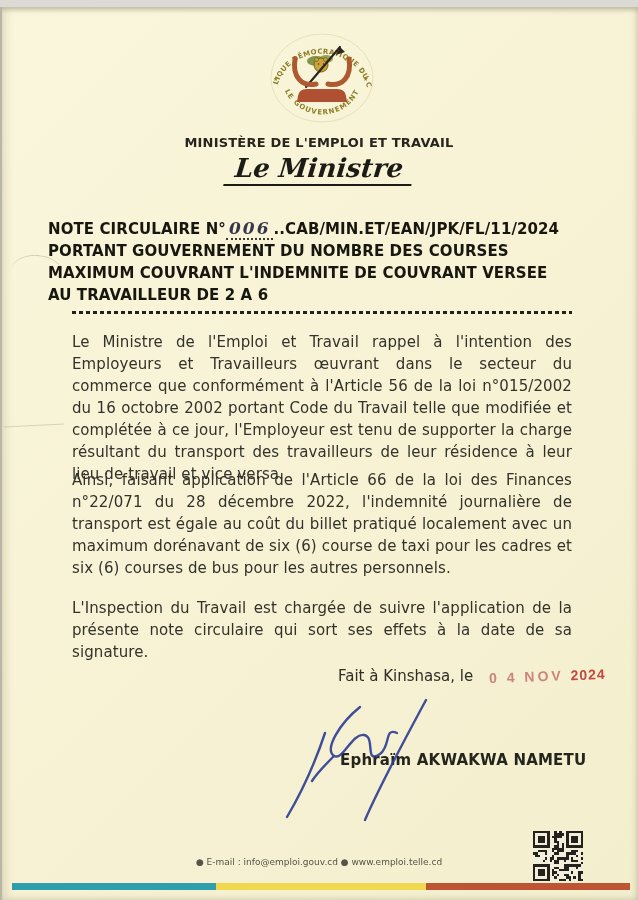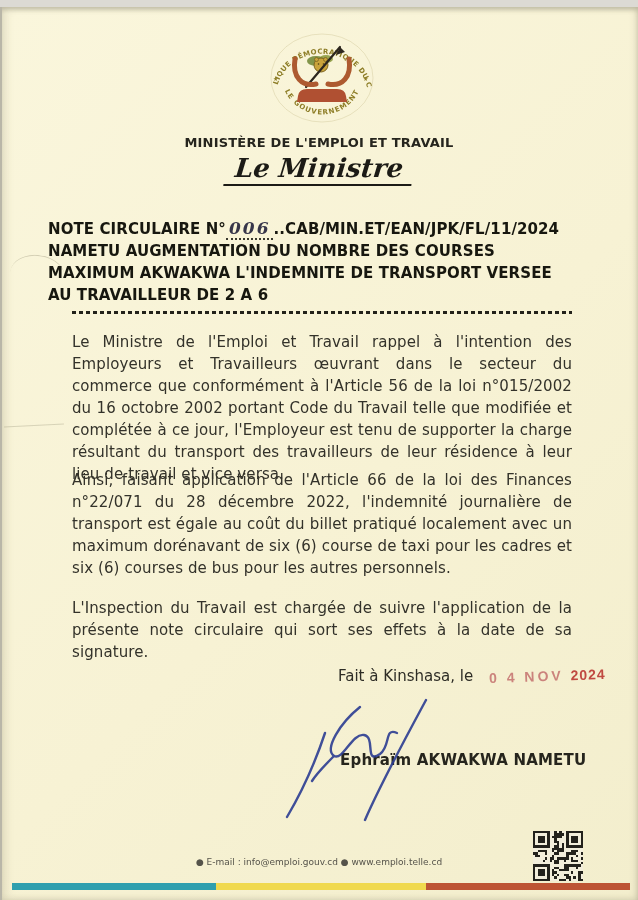--- a/index.html
+++ b/index.html
@@ -148,22 +148,22 @@
     </svg>
 
     <div class="ministry">MINISTÈRE DE L'EMPLOI ET TRAVAIL</div>
 
     <div class="minister-script">
       <span>Le Ministre</span>
     </div>
 
     <div class="title-block">
       <span>NOTE CIRCULAIRE N°</span><span class="hand-number">006</span><span>..CAB/MIN.ET/EAN/JPK/FL/11/2024</span><br>
-      <span>NAMETU AUGMENTATION DU NOMBRE DES COURSES</span><br>
-      <span>MAXIMUM AKWAKWA L'INDEMNITE DE TRANSPORT VERSEE</span><br>
+      <span>PORTANT GOUVERNEMENT DU NOMBRE DES COURSES</span><br>
+      <span>MAXIMUM COUVRANT L'INDEMNITE DE COUVRANT VERSEE</span><br>
       <span>AU TRAVAILLEUR DE 2 A 6</span>
     </div>
 
     <div class="dash-sep"></div>
 
     <p class="para" id="para1">Le Ministre de l'Emploi et Travail rappel à l'intention des Employeurs et Travailleurs œuvrant dans le secteur du commerce que conformément à l'Article 56 de la loi n°015/2002 du 16 octobre 2002 portant Code du Travail telle que modifiée et complétée à ce jour, l'Employeur est tenu de supporter la charge résultant du transport des travailleurs de leur résidence à leur lieu de travail et vice versa.</p>
     <p class="para" id="para2">Ainsi, faisant application de l'Article 66 de la loi des Finances n°22/071 du 28 décembre 2022, l'indemnité journalière de transport est égale au coût du billet pratiqué localement avec un maximum dorénavant de six (6) course de taxi pour les cadres et six (6)  courses de bus pour les autres personnels.</p>
     <p class="para" id="para3">L'Inspection du Travail est chargée de suivre l'application de la présente note circulaire qui sort ses effets à la date de sa signature.</p>
 
     <div class="dateline">

